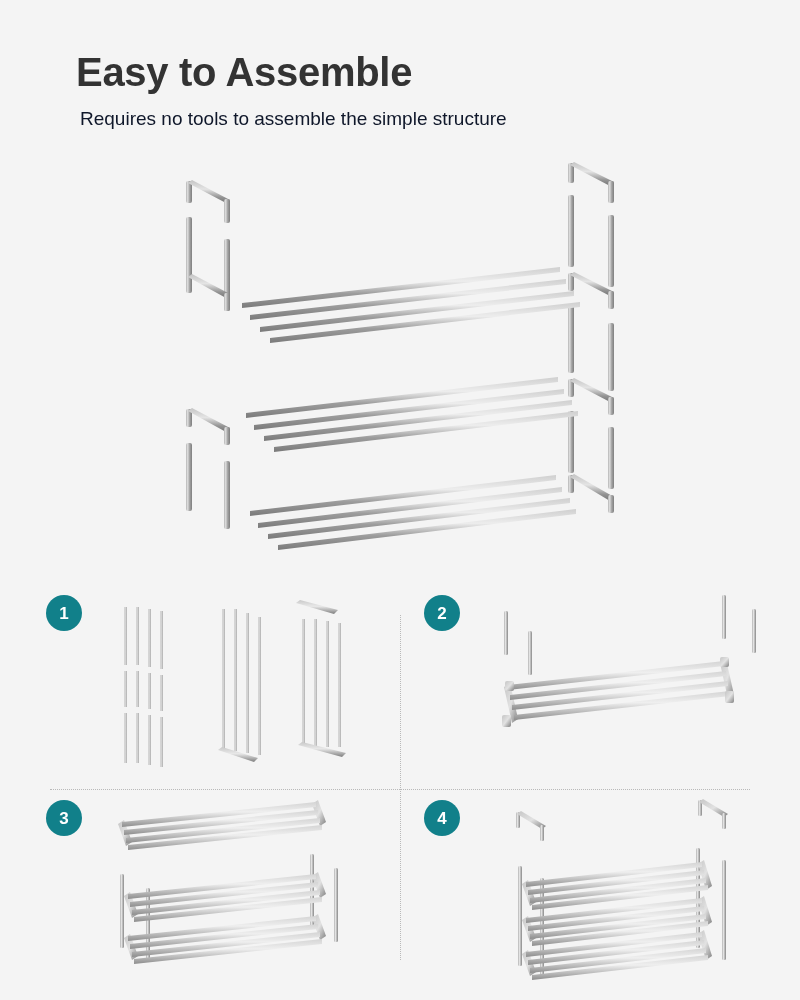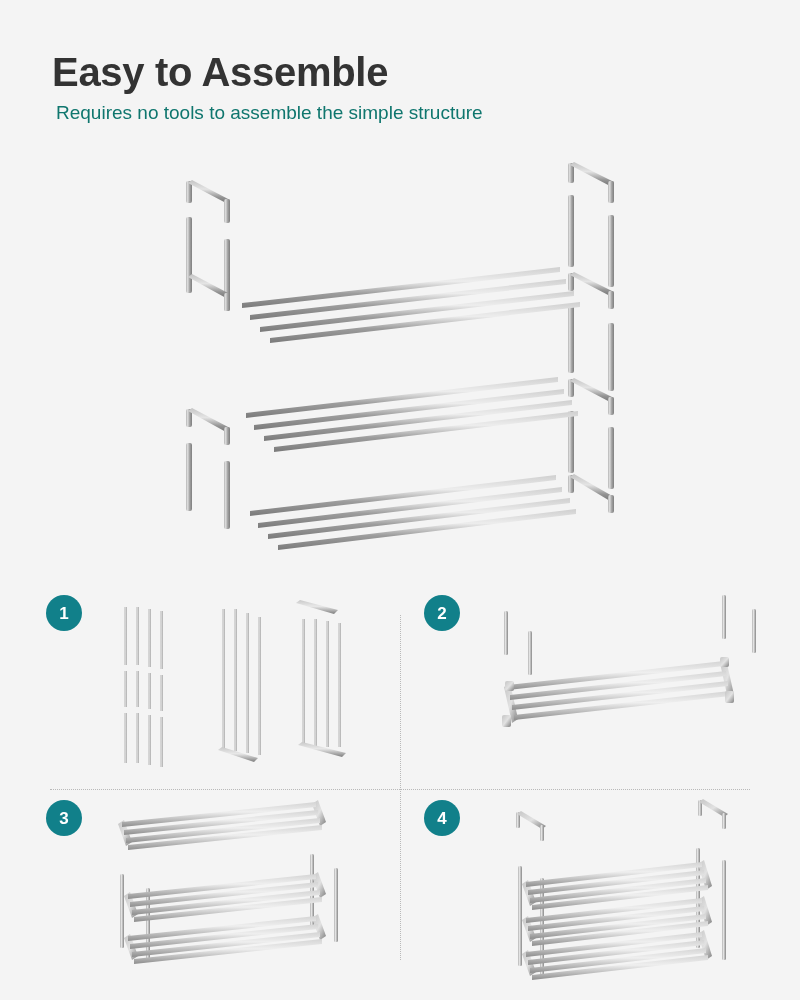--- a/index.html
+++ b/index.html
@@ -15,39 +15,39 @@
     overflow: hidden;
   }
   .page {
     position: absolute;
     inset: 0;
     width: 800px;
     height: 1000px;
   }
   .heading-block {
     position: absolute;
-    left: 52px;
+    left: 76px;
     top: 48px;
     width: 700px;
   }
   .title {
     font-size: 40px;
     font-weight: bold;
     color: #333333;
     letter-spacing: -0.3px;
     line-height: 48px;
     margin: 0;
     white-space: nowrap;
   }
   .subtitle {
     font-size: 19px;
     font-weight: normal;
-    color: #0f766e;
+    color: #0f172a;
     line-height: 26px;
-    margin: 4px 0 0 4px;
+    margin: 10px 0 0 4px;
     white-space: nowrap;
   }
   .hero-figure {
     position: absolute;
     left: 150px;
     top: 155px;
     width: 520px;
     height: 400px;
   }
   .divider-h {

